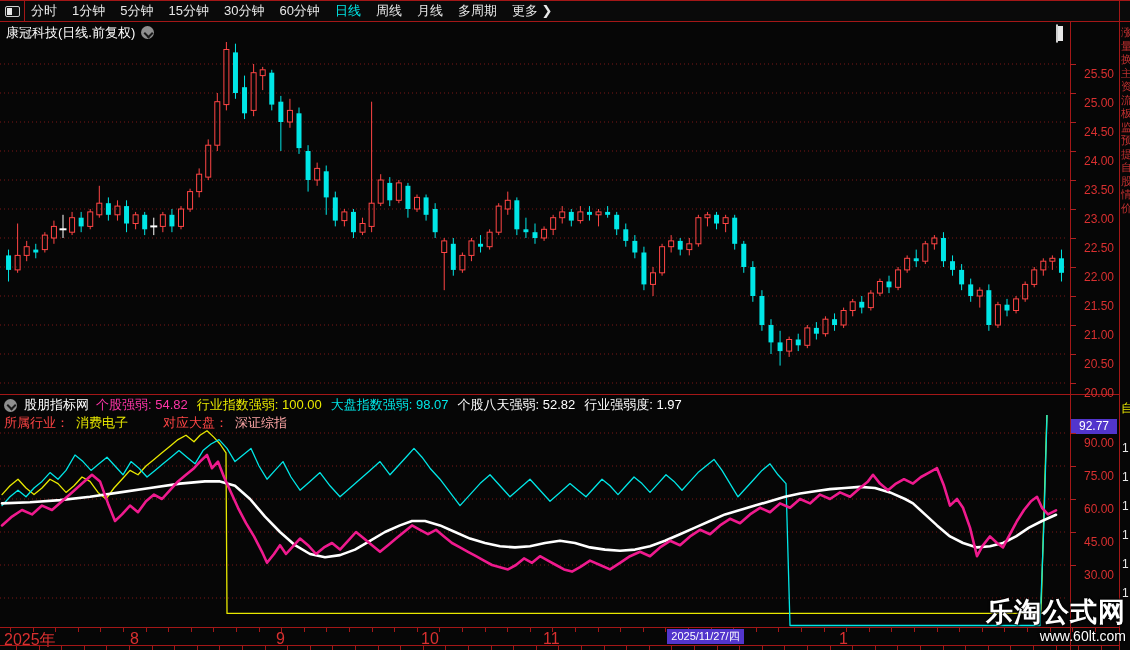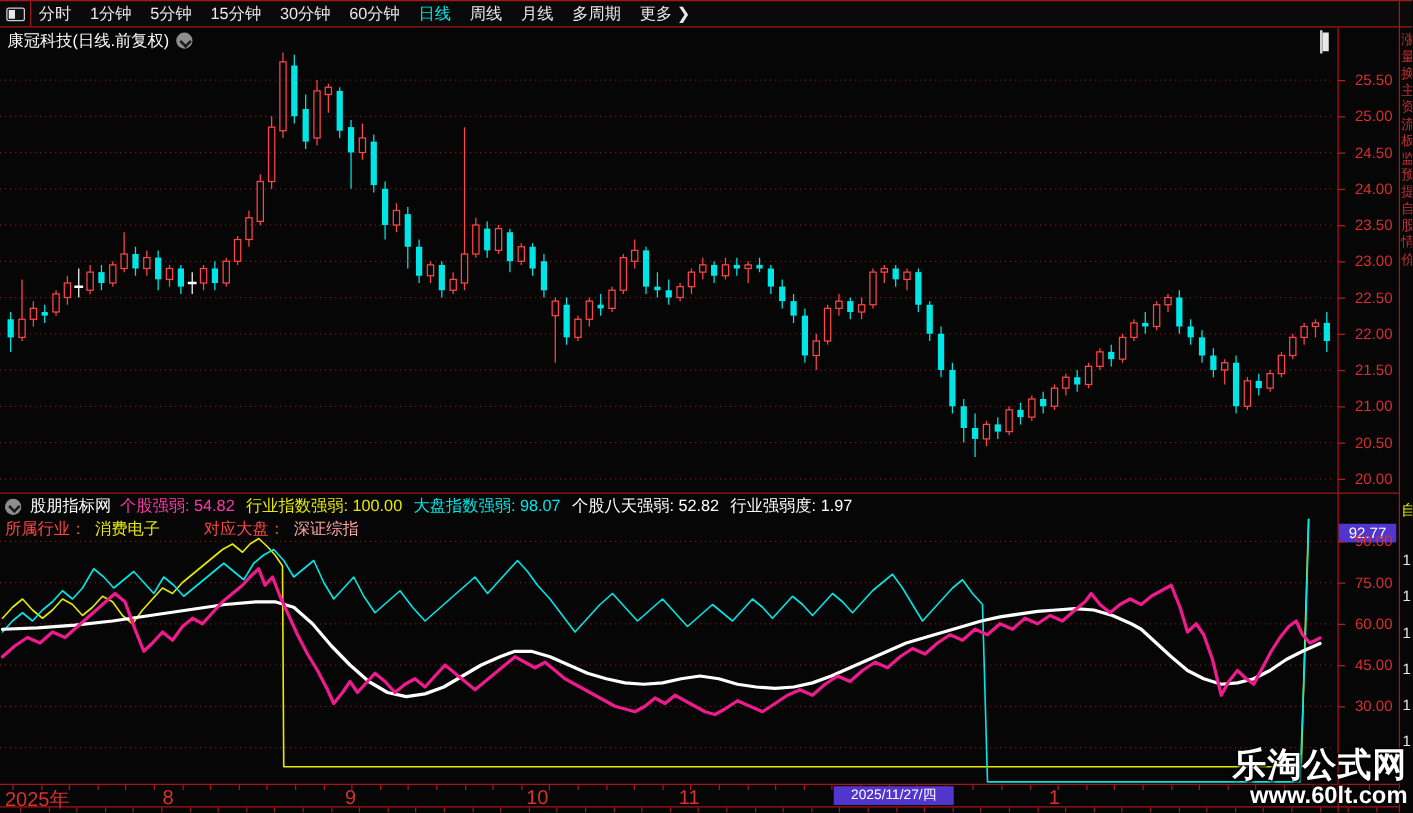--- a/index.html
+++ b/index.html
@@ -37,38 +37,38 @@
   #main-chart { top:42px; width:1070px; height:352px; }
   #lower-chart { top:415px; width:1070px; height:212px; }
   .sep-line { position:absolute; left:0; width:1119px; height:1px; background:#a31717; z-index:2; }
   
   .ind-header { position:absolute; left:4px; top:397px; height:16px; display:flex; align-items:center; gap:7px; font-size:13px; z-index:4; white-space:nowrap; }
   .ind-row2 { position:absolute; left:4px; top:415px; height:16px; display:flex; align-items:center; gap:7px; font-size:13px; z-index:4; white-space:nowrap; }
   .fld { white-space:nowrap; }
   
   .vline { position:absolute; width:1px; background:#a31717; z-index:3; }
   .axis-col { position:absolute; left:1070px; top:0; width:49px; height:650px; z-index:3; }
-  .tick-label { position:absolute; left:8px; width:36px; text-align:right; font-size:12px; color:#d93030; height:14px; line-height:14px; }
+  .tick-label { position:absolute; left:8px; width:36px; text-align:right; font-size:12px; color:#d93030; height:14px; line-height:14px;margin-top:10px; }
   .tick-dash { position:absolute; left:0; width:6px; height:1px; background:#b02020; }
   .cur-badge { position:absolute; left:1px; top:419px; width:46px; height:15px; background:#5235cc; color:#fff; font-size:12px; line-height:15px; text-align:center; }
   
   .strip { position:absolute; left:1120px; top:0; width:10px; height:650px; overflow:hidden; z-index:3; }
   .strip .frag { position:absolute; left:1px; top:26px; width:22px; font-size:11px; line-height:13.5px; color:#c03030; word-break:break-all; }
   .strip .hl-char { position:absolute; left:1px; top:400px; font-size:12px; color:#e8e800; }
   .strip .digits { position:absolute; left:2px; top:434px; font-size:12px; color:#e8e8e8; line-height:29px; }
   
   .date-row1 { position:absolute; left:0; top:627px; width:1119px; height:18px; border-top:1px solid #a31717; z-index:2; }
   .date-row2 { position:absolute; left:0; top:645px; width:1119px; height:5px; border-top:1px solid #a31717; z-index:2; }
   .date-label { position:absolute; top:2px; font-size:16px; color:#d93030; white-space:nowrap; }
   .date-hl { position:absolute; top:1px; height:15px; background:#5235cc; color:#ffffff; font-size:11px; line-height:15px; text-align:center; white-space:nowrap; z-index:2; }
   .mtick { position:absolute; top:0; width:1px; height:4px; background:#a31717; }
   
   .watermark { position:absolute; right:4px; bottom:3px; text-align:right; z-index:10; color:#ffffff; text-shadow:1px 1px 2px #000,-1px -1px 2px #000; }
   .watermark .l1 { font-size:27px; font-weight:bold; letter-spacing:1px; line-height:28px; }
-  .watermark .l2 { font-size:19px; font-weight:bold; line-height:21px;text-align:right; }
+  .watermark .l2 { font-size:14px; font-weight:normal; line-height:21px;text-align:right; }
 </style>
 </head>
 <body>
 
 <div class="topbar">
   <div class="icon-box">
     <span class="split-icon"></span>
   </div>
   <div class="periods">
       <div class="item">分时</div>
@@ -524,21 +524,21 @@
     <div class="mtick" style="left: 1027px;"></div>
     <div class="mtick" style="left: 1049.6px;"></div>
     <div class="mtick" style="left: 1072.2px;"></div>
     <div class="mtick" style="left: 1094.8px;"></div>
     <div class="date-label" style="left: 4px;">2025年</div>
     <div class="date-label" style="left: 130px;">8</div>
     <div class="date-label" style="left: 276px;">9</div>
     <div class="date-label" style="left: 421px;">10</div>
     <div class="date-label" style="left: 543px;">11</div>
     <div class="date-label" style="left: 839px;">1</div>
-    <div class="date-hl" style="left: 667px; width: 96px;">2025/11/27/四</div>
+    <div class="date-hl" style="left: 667px; width: 77px;">2025/11/27/四</div>
   </div>
 <div class="date-row2" id="date-row2">
     <div class="mtick" style="left: 16px;"></div>
     <div class="mtick" style="left: 38.6px;"></div>
     <div class="mtick" style="left: 61.2px;"></div>
     <div class="mtick" style="left: 83.8px;"></div>
     <div class="mtick" style="left: 106.4px;"></div>
     <div class="mtick" style="left: 129px;"></div>
     <div class="mtick" style="left: 151.6px;"></div>
     <div class="mtick" style="left: 174.2px;"></div>

